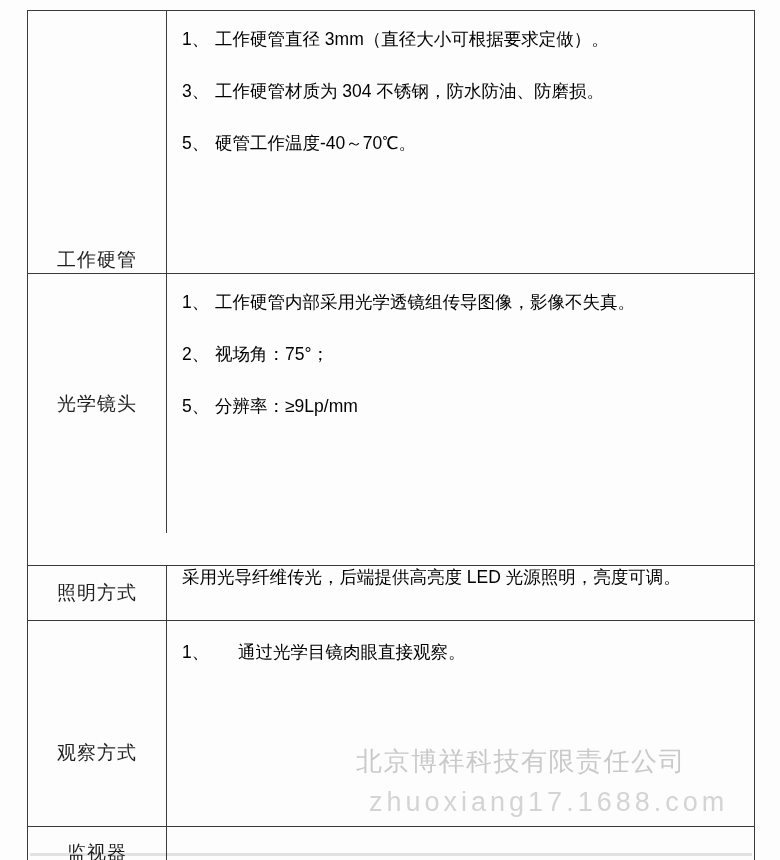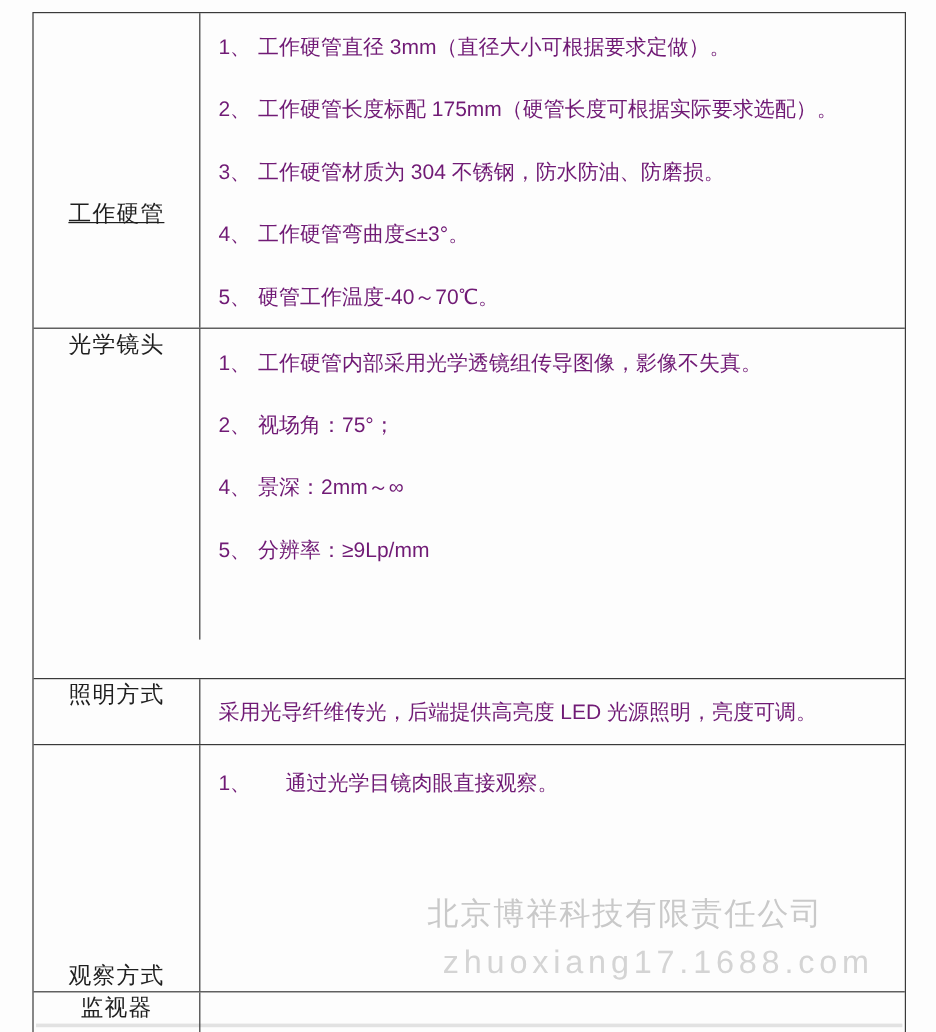--- a/index.html
+++ b/index.html
@@ -34,45 +34,45 @@
   .row { display:flex; background:transparent; }
   .row + .row { border-top:1.6px solid #3a3a3a; }
   .r0 { height:262px; }
   .r1 { height:260px; }
   .r2 { height:55px;margin-top:32px;  }
   .r3 { height:206px; }
   .r4 { height:53px;  }
   .cell-h {
     width:139px; flex:0 0 139px;
     border-right:1.6px solid #3a3a3a;
-    display:flex; justify-content:center; 
+    display:flex; justify-content:center; align-items:center;
     font-size:19px; letter-spacing:1px; color:#1f1f1f;
   }
   
-  .r0 .cell-h { align-items:center; padding-top:72px;text-decoration:underline; }
-  .r3 .cell-h { align-items:flex-end; padding-top:58px; }
+  .r0 .cell-h { align-items:flex-end; padding-top:72px; }
+  .r3 .cell-h { align-items:center; padding-top:58px; }
   .cell-c {
     flex:1 1 auto;
-    font-size:17.5px; color:#701a75;
+    font-size:17.5px; color:#000000;
     padding:0 8px 0 15px;
   }
   
   .r0 .cell-c, .r1 .cell-c { padding-top:2px; }
   .r0 .item, .r1 .item { line-height:52px; white-space:nowrap; }
   .r0 .num,  .r1 .num  { display:inline-block; width:33px; }
   
   .r3 .cell-c { padding-top:6px; }
   .r3 .item {
     line-height:50px;
     padding-left:18px; text-indent:-18px;
     max-width:508px;
   }
   .r3 .num { display:inline-block; width:56px; text-indent:0; }
   
-  .r2 .cell-c, .r4 .cell-c { display:flex; align-items:center; }
+  .r2 .cell-c, .r4 .cell-c { display:flex; align-items:flex-start; }
   .single { line-height:22px; }
   
   .scan-line {
     position:absolute; z-index:0;
     left:30px; top:853px; width:722px; height:3px;
     background:#e2e2e2;
   }
 </style>
 </head>
 <body>
@@ -81,34 +81,31 @@
 <div class="watermark wm-url">zhuoxiang17.1688.com</div>
 <div class="scan-line"></div>
 
 <div class="spec-table">
     <div class="row r0">
       <div class="cell-h">
         <span>工作硬管</span>
       </div>
       <div class="cell-c">
         <p class="item"><span class="num">1、</span><span>工作硬管直径 3mm（直径大小可根据要求定做）。</span></p>
-        <p class="item"><span class="num">2、</span><span>工作硬管长度标配 175mm（硬管长度可根据实际要求选配）。</span></p>
         <p class="item"><span class="num">3、</span><span>工作硬管材质为 304 不锈钢，防水防油、防磨损。</span></p>
-        <p class="item"><span class="num">4、</span><span>工作硬管弯曲度≤±3°。</span></p>
         <p class="item"><span class="num">5、</span><span>硬管工作温度-40～70℃。</span></p>
       </div>
     </div>
     <div class="row r1">
       <div class="cell-h">
         <span>光学镜头</span>
       </div>
       <div class="cell-c">
         <p class="item"><span class="num">1、</span><span>工作硬管内部采用光学透镜组传导图像，影像不失真。</span></p>
         <p class="item"><span class="num">2、</span><span>视场角：75°；</span></p>
-        <p class="item"><span class="num">4、</span><span>景深：2mm～∞</span></p>
         <p class="item"><span class="num">5、</span><span>分辨率：≥9Lp/mm</span></p>
       </div>
     </div>
     <div class="row r2">
       <div class="cell-h">
         <span>照明方式</span>
       </div>
       <div class="cell-c">
         <p class="single">采用光导纤维传光，后端提供高亮度 LED 光源照明，亮度可调。</p>
       </div>

